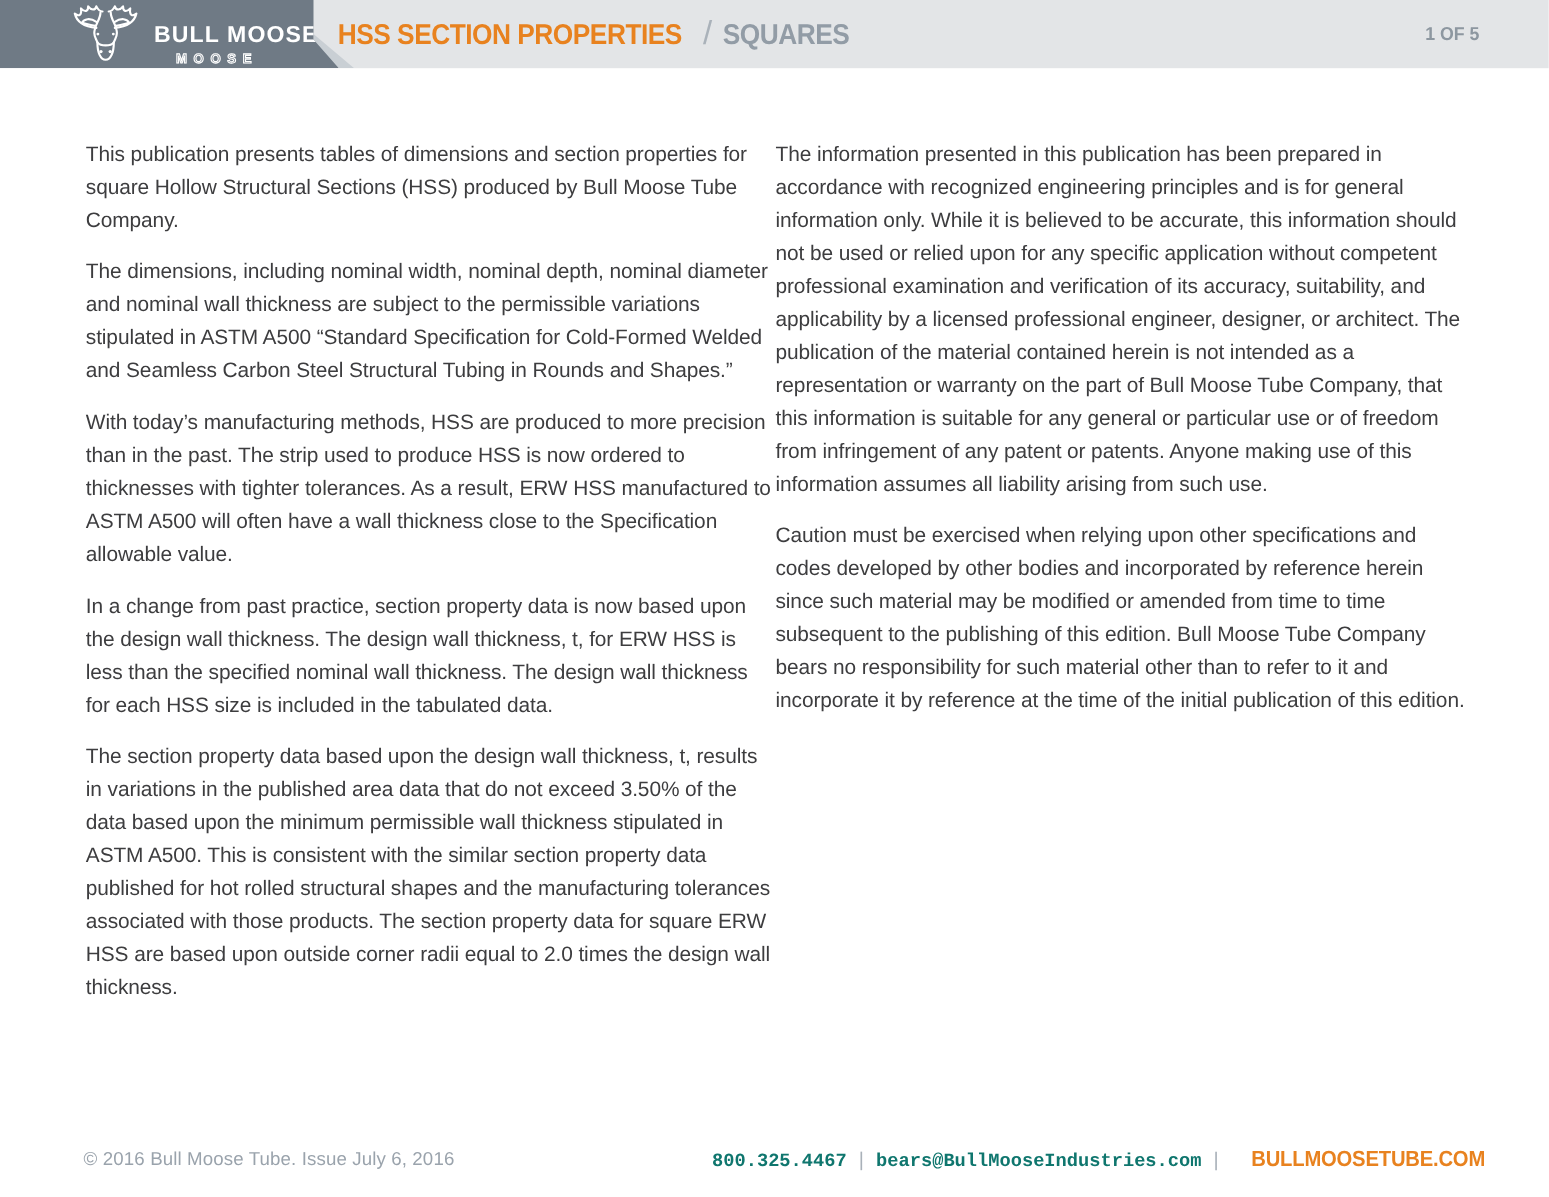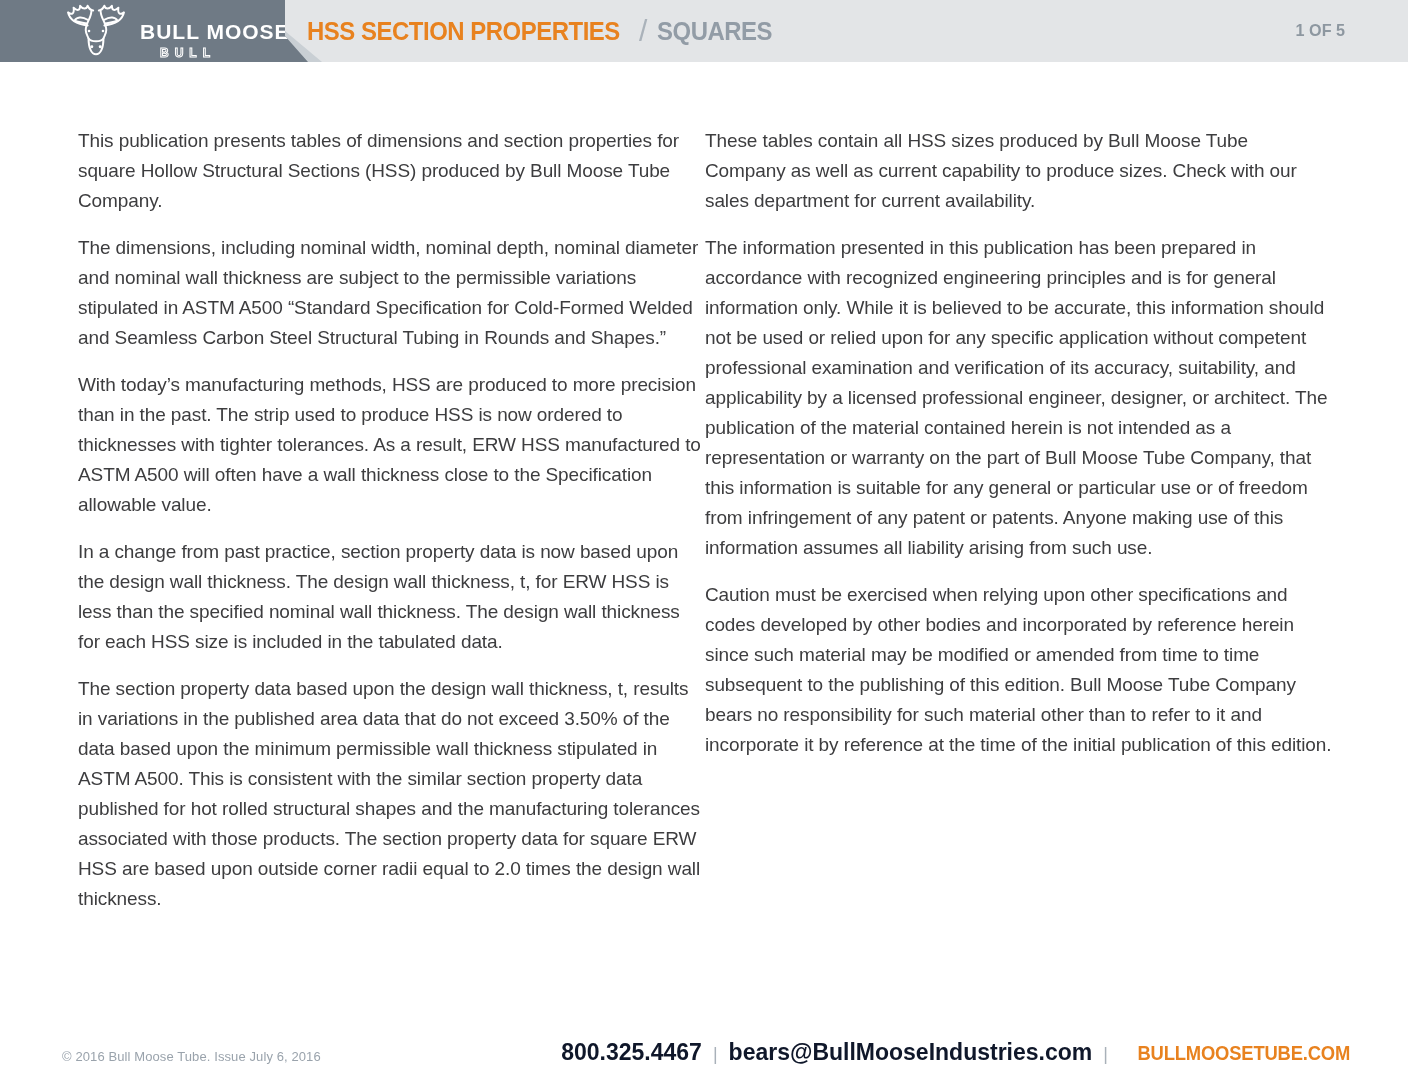--- a/index.html
+++ b/index.html
@@ -63,23 +63,23 @@
   .col p {
     font-size: 19px; line-height: 30px; color: #3d3d3f;
     margin-bottom: 17px; letter-spacing: -0.1px;
   }
 
   
   .footer {
     position: absolute; left: 62px; right: 58px; bottom: 22px;
     display: flex; justify-content: space-between; align-items: flex-end;
   }
-  .copyright { font-size: 13px; color: #9aa3ac; letter-spacing: 0.1px; padding-bottom: 2px; }
+  .copyright { font-size: 17px; color: #9aa3ac; letter-spacing: 0.1px; padding-bottom: 2px; margin-left: 14px; }
   .contact { display: flex; align-items: baseline; white-space: nowrap; }
-  .phone, .email { font-size: 23px; font-weight: 600; color: #0f172a; text-decoration: none; }
+  .phone, .email { font-size: 17px; font-weight: 600; color: #0f766e; text-decoration: none; font-family: Liberation Mono, monospace; }
   .sep { font-size: 18px; font-weight: 300; color: #a9b1b9; padding: 0 11px; }
   .website {
     display: inline-block; transform: scaleX(0.92); transform-origin: right center;
     font-size: 20px; font-weight: 800; color: #e8821f; text-decoration: none; letter-spacing: -0.2px;
   }
 </style>
 </head>
 <body>
 
 <div class="page">
@@ -103,21 +103,21 @@
 
           <path d="M28 38 C31 42 41 42 44 38"></path>
         </g>
         <circle cx="31.5" cy="47" r="1.6" fill="#ffffff"></circle>
         <circle cx="40.5" cy="47" r="1.6" fill="#ffffff"></circle>
         <circle cx="28.5" cy="30" r="1.4" fill="#ffffff"></circle>
         <circle cx="43.5" cy="30" r="1.4" fill="#ffffff"></circle>
       </svg>
       <div class="brand-text">
         <span class="brand-main">BULL MOOSE</span><sup class="reg">®</sup>
-        <div class="brand-sub">BULL</div>
+        <div class="brand-sub">MOOSE</div>
       </div>
     </div>
 
     <div class="doc-title">
       <span class="title-main">HSS SECTION PROPERTIES</span>
       <span class="title-sep">/</span>
       <span class="title-sub">SQUARES</span>
     </div>
 
     <div class="page-indicator">1 OF 5</div>
@@ -125,21 +125,20 @@
 
   <main class="content">
     <section class="col">
       <p>This publication presents tables of dimensions and section properties for square Hollow Structural Sections (HSS) produced by Bull Moose Tube Company.</p>
       <p>The dimensions, including nominal width, nominal depth, nominal diameter and nominal wall thickness are subject to the permissible variations stipulated in ASTM A500 “Standard Specification for Cold-Formed Welded and Seamless Carbon Steel Structural Tubing in Rounds and Shapes.”</p>
       <p>With today’s manufacturing methods, HSS are produced to more precision than in the past. The strip used to produce HSS is now ordered to thicknesses with tighter tolerances. As a result, ERW HSS manufactured to ASTM A500 will often have a wall thickness close to the Specification allowable value.</p>
       <p>In a change from past practice, section property data is now based upon the design wall thickness. The design wall thickness, t, for ERW HSS is less than the specified nominal wall thickness. The design wall thickness for each HSS size is included in the tabulated data.</p>
       <p>The section property data based upon the design wall thickness, t, results in variations in the published area data that do not exceed 3.50% of the data based upon the minimum permissible wall thickness stipulated in ASTM A500. This is consistent with the similar section property data published for hot rolled structural shapes and the manufacturing tolerances associated with those products. The section property data for square ERW HSS are based upon outside corner radii equal to 2.0 times the design wall thickness.</p>
     </section>
     <section class="col">
-      <p>These tables contain all HSS sizes produced by Bull Moose Tube Company as well as current capability to produce sizes. Check with our sales department for current availability.</p>
       <p>The information presented in this publication has been prepared in accordance with recognized engineering principles and is for general information only. While it is believed to be accurate, this information should not be used or relied upon for any specific application without competent professional examination and verification of its accuracy, suitability, and applicability by a licensed professional engineer, designer, or architect. The publication of the material contained herein is not intended as a representation or warranty on the part of Bull Moose Tube Company, that this information is suitable for any general or particular use or of freedom from infringement of any patent or patents. Anyone making use of this information assumes all liability arising from such use.</p>
       <p>Caution must be exercised when relying upon other specifications and codes developed by other bodies and incorporated by reference herein since such material may be modified or amended from time to time subsequent to the publishing of this edition. Bull Moose Tube Company bears no responsibility for such material other than to refer to it and incorporate it by reference at the time of the initial publication of this edition.</p>
     </section>
   </main>
 
   <footer class="footer">
     <div class="copyright">© 2016 Bull Moose Tube. Issue July 6, 2016</div>
     <div class="contact">
       <span class="phone">800.325.4467</span>
       <span class="sep">|</span>

